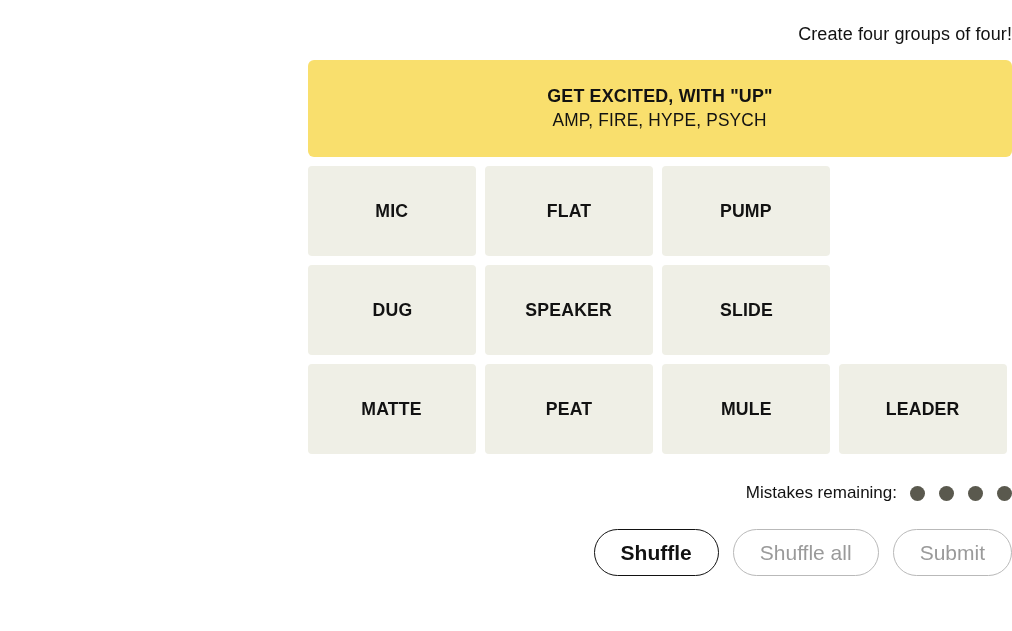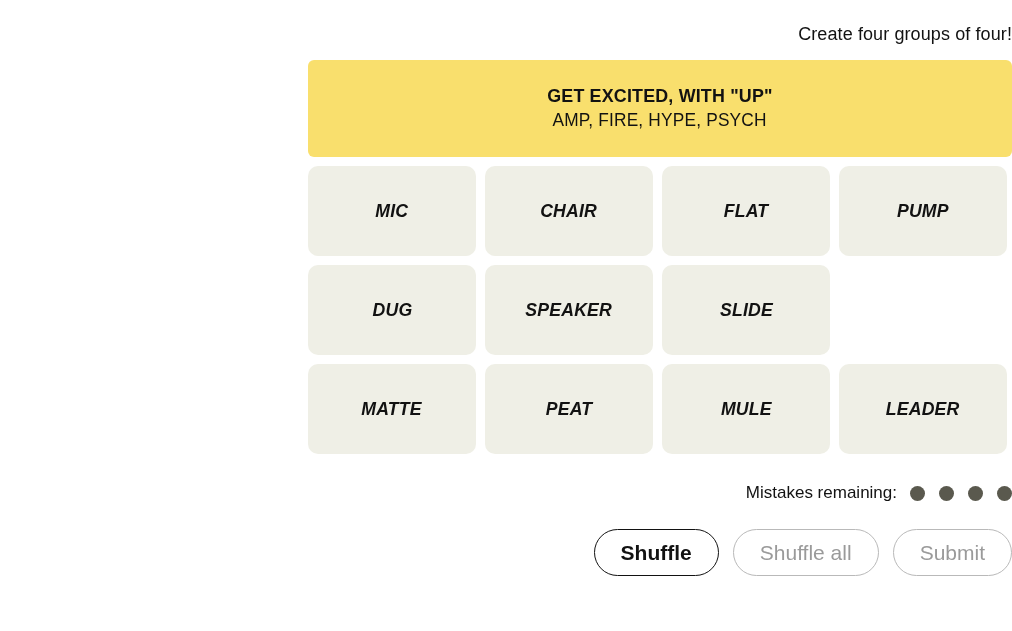--- a/index.html
+++ b/index.html
@@ -73,27 +73,26 @@
   }
 
   .tile-row {
     display: flex;
     gap: 9px;
   }
   .tile {
     width: 168px;
     height: 90px;
     background: #efefe6;
-    border-radius: 10px;
+    border-radius: 4px;
     display: flex;
     align-items: center;
     justify-content: center;
     box-sizing: border-box;
     user-select: none;
-    font-style: italic;
   }
   .tile-label {
     font-size: 19px;
     font-weight: 700;
     letter-spacing: 0.2px;
     text-transform: uppercase;
     color: #121212;
     transform: scaleX(0.93);
     white-space: nowrap;
   }
@@ -168,23 +167,20 @@
           <div class="solved-title">GET EXCITED, WITH "UP"</div>
           <div class="solved-members">AMP, FIRE, HYPE, PSYCH</div>
         </div>
       </div>
     <div id="tiles-container">
         <div class="tile-row">
           <div class="tile" style="background: rgb(239, 239, 230);">
             <span class="tile-label">MIC</span>
           </div>
           <div class="tile" style="background: rgb(239, 239, 230);">
-            <span class="tile-label">CHAIR</span>
-          </div>
-          <div class="tile" style="background: rgb(239, 239, 230);">
             <span class="tile-label">FLAT</span>
           </div>
           <div class="tile" style="background: rgb(239, 239, 230);">
             <span class="tile-label">PUMP</span>
           </div>
         </div>
         <div class="tile-row" style="margin-top: 9px;">
           <div class="tile" style="background: rgb(239, 239, 230);">
             <span class="tile-label">DUG</span>
           </div>

